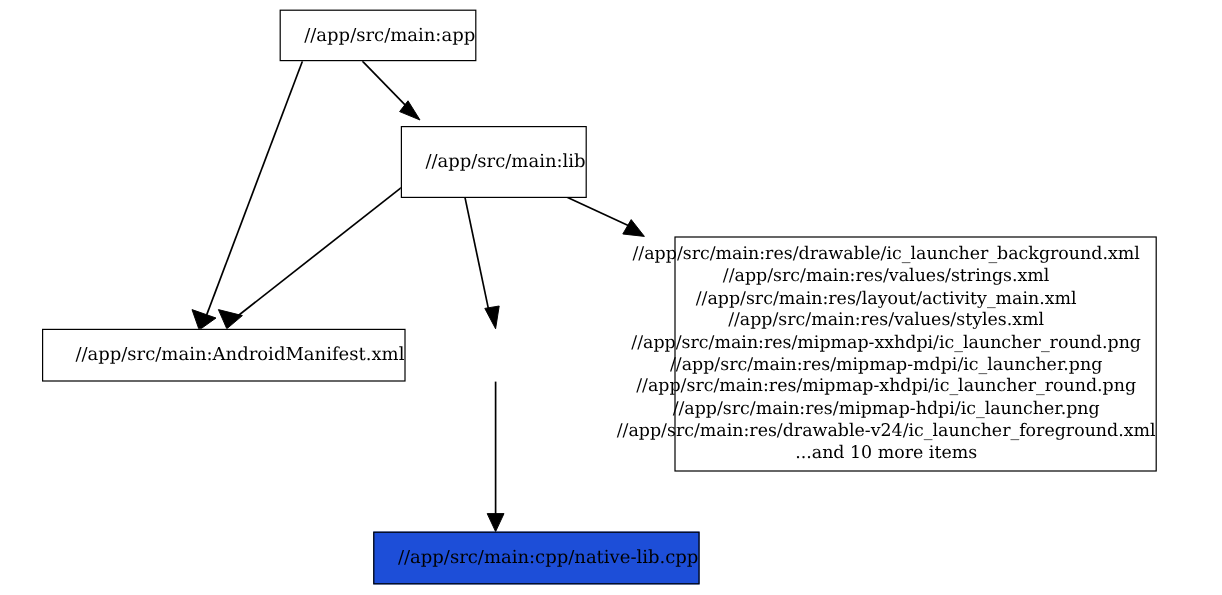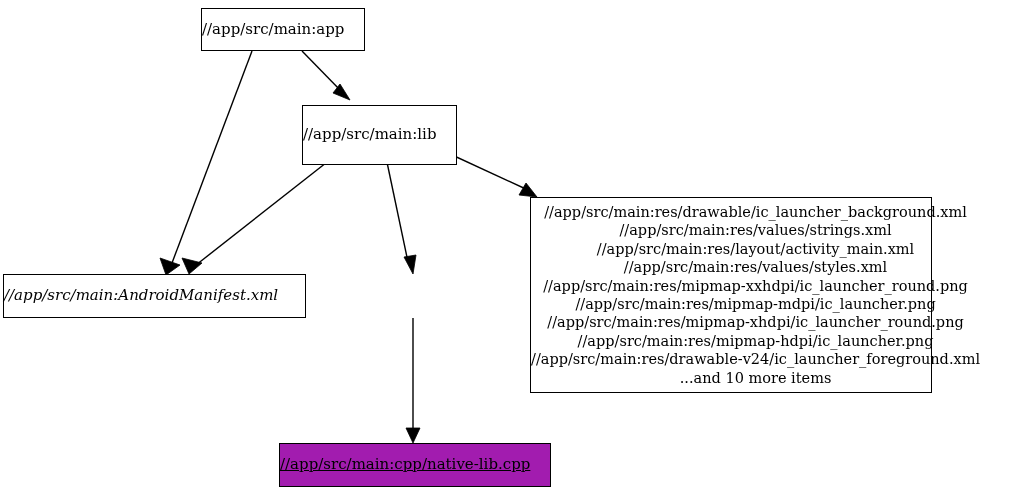--- a/index.html
+++ b/index.html
@@ -22,23 +22,24 @@
     width: 1018px;
     height: 496px;
   }
   .node {
     position: absolute;
     box-sizing: border-box;
     border: 1px solid #000000;
     background: #ffffff;
     display: flex;
     align-items: center;
-    justify-content: flex-start;
+    justify-content: flex-end;
     text-align: center;
     color: #000000;
+    margin-left: 32px;
   }
   .node-label {
     display: block;
     white-space: pre;
     line-height: 1.29;
     font-size: 15px;
     color: #000000;
   }
   .node-multi .node-label {
     line-height: 1.275;
@@ -78,35 +79,35 @@
     </svg>
 
   <div class="node" style="left: 201px; top: 8px; width: 164px; height: 43px; border-color: rgb(0, 0, 0); background: rgb(255, 255, 255); color: rgb(0, 0, 0);">
     <span class="node-label">//app/src/main:app</span>
   </div>
 
   <div class="node" style="left: 302px; top: 105px; width: 155px; height: 60px; border-color: rgb(0, 0, 0); background: rgb(255, 255, 255); color: rgb(0, 0, 0);">
     <span class="node-label">//app/src/main:lib</span>
   </div>
 
-  <div class="node" style="left: 3px; top: 274px; width: 303px; height: 44px; border-color: rgb(0, 0, 0); background: rgb(255, 255, 255); color: rgb(0, 0, 0); font-style: italic;">
+  <div class="node" style="left: 3px; top: 274px; width: 303px; height: 44px; border-color: rgb(0, 0, 0); background: rgb(255, 255, 255); color: rgb(0, 0, 0);">
     <span class="node-label">//app/src/main:AndroidManifest.xml</span>
   </div>
 
 
   <div class="node node-multi" style="left: 530px; top: 197px; width: 402px; height: 196px; border-color: rgb(0, 0, 0); background: rgb(255, 255, 255); color: rgb(0, 0, 0);">
     <span class="node-label">//app/src/main:res/drawable/ic_launcher_background.xml
 //app/src/main:res/values/strings.xml
 //app/src/main:res/layout/activity_main.xml
 //app/src/main:res/values/styles.xml
 //app/src/main:res/mipmap-xxhdpi/ic_launcher_round.png
 //app/src/main:res/mipmap-mdpi/ic_launcher.png
 //app/src/main:res/mipmap-xhdpi/ic_launcher_round.png
 //app/src/main:res/mipmap-hdpi/ic_launcher.png
 //app/src/main:res/drawable-v24/ic_launcher_foreground.xml
 ...and 10 more items</span>
   </div>
 
-  <div class="node" style="left: 279px; top: 443px; width: 272px; height: 44px; border-color: rgb(0, 0, 0); background: #a21caf; color: rgb(0, 0, 0); text-decoration: underline;">
+  <div class="node" style="left: 279px; top: 443px; width: 272px; height: 44px; border-color: rgb(0, 0, 0); background: #1d4ed8; color: rgb(0, 0, 0);">
     <span class="node-label">//app/src/main:cpp/native-lib.cpp</span>
   </div>
 
 </div>
 
 </body></html>

